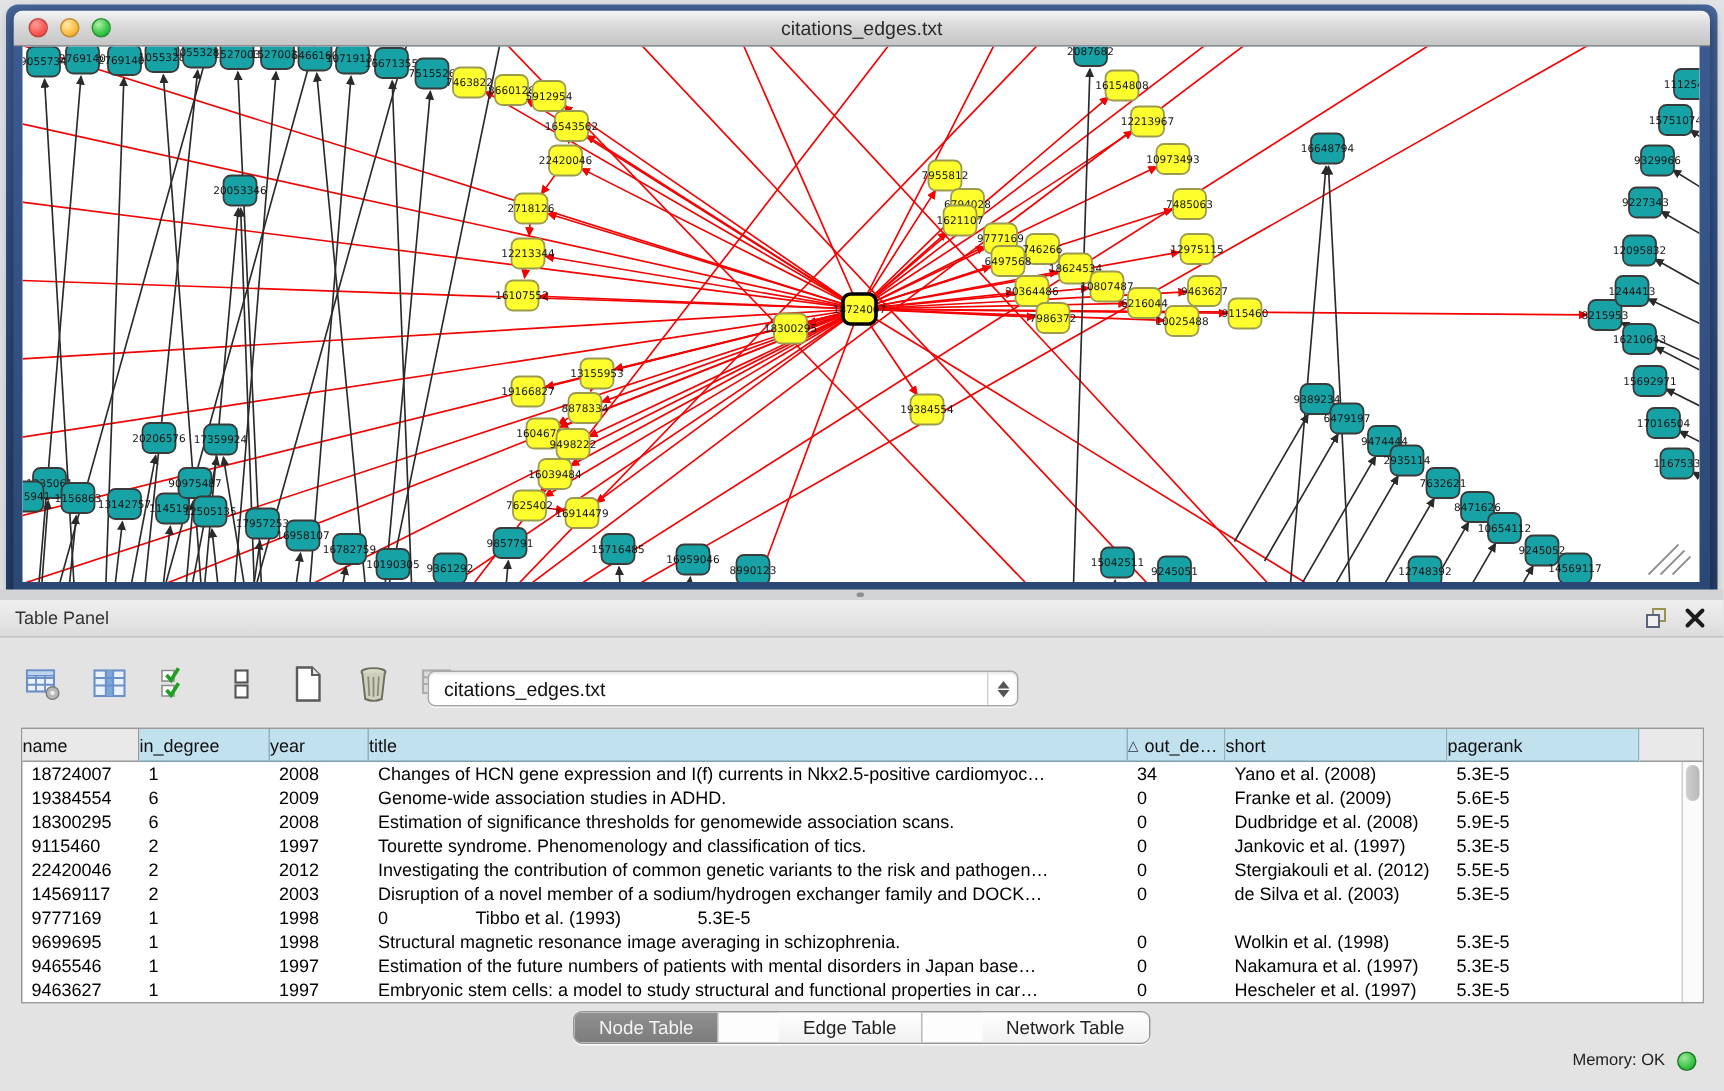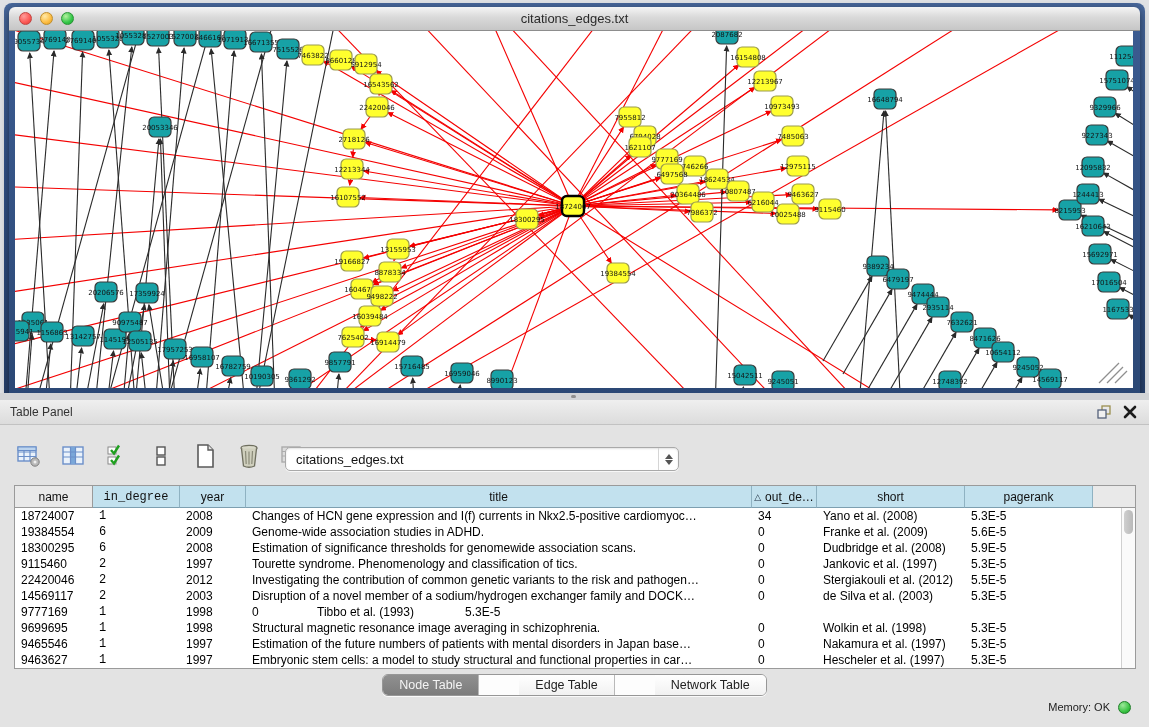--- a/index.html
+++ b/index.html
@@ -49,29 +49,29 @@
            display:flex; align-items:center; font-size:13px; color:#111; }
   .combo-text { margin-left:10px; flex:1; white-space:nowrap; overflow:hidden; }
   .combo-arrows { width:20px; height:100%; border-left:1px solid #d5d5d5; display:flex; flex-direction:column;
                   align-items:center; justify-content:center; gap:1px; }
   .combo-arrows .up { width:0; height:0; border-left:4px solid transparent; border-right:4px solid transparent; border-bottom:5px solid #555; }
   .combo-arrows .dn { width:0; height:0; border-left:4px solid transparent; border-right:4px solid transparent; border-top:5px solid #555; }
 
   
   .tbl { position:absolute; left:14px; top:85px; width:1122px; height:184px; background:#fff; border:1px solid #9a9a9a; }
   .tbl-head { display:flex; height:22px; }
-  .th { font-size:12px; color:#111; display:flex; align-items:center; justify-content:center;
+  .th { font-size:12px; color:#111; display:flex; align-items:center; 
         background:#c2e1ee; border-right:1px solid #8fb2c2; border-bottom:1px solid #7d9fb0; overflow:hidden; white-space:nowrap; }
   .th.gray { background:#e9e9e9; border-right:1px solid #9a9a9a; border-bottom:1px solid #9a9a9a; }
   .th.filler { background:#e9e9e9; border-right:none; border-bottom:1px solid #9a9a9a; }
   .sort-tri { font-size:9px; margin-right:4px; color:#234; }
   .tbl-body { position:absolute; left:0; top:22px; right:14px; bottom:0; overflow:hidden; }
   .tr { display:flex; height:16px; line-height:16px; font-size:12px; color:#000; }
   .td { padding-left:6px; white-space:nowrap; overflow:hidden; }
-  .c0{width:78px;} .c1{width:87px;font-family:Liberation Mono, monospace;} .c2{width:66px;} .c3{width:506px;} .c4{width:65px;} .c5{width:148px;} .c6{width:128px;} .c7{flex:1;}
+  .c0{width:78px;} .c1{width:87px;} .c2{width:66px;} .c3{width:506px;} .c4{width:65px;} .c5{width:148px;} .c6{width:128px;} .c7{flex:1;}
   .vscroll { position:absolute; right:0; top:22px; width:14px; bottom:0; background:#fafafa; border-left:1px solid #d0d0d0; }
   .vthumb { position:absolute; left:2px; top:2px; width:9px; height:24px; background:linear-gradient(90deg,#cfcfcf,#b9b9b9); border-radius:5px; }
 
   
   .tabs { position:absolute; left:0; top:274px; width:100%; display:flex; justify-content:center; }
   .seg { display:flex; border:1px solid #979797; border-radius:6px; overflow:hidden; background:#fdfdfd; box-shadow:0 1px 0 rgba(255,255,255,.8);gap:40px; }
   .seg-item { font-size:12.5px; color:#222; padding:3px 16px; border-right:1px solid #b9b9b9; background:linear-gradient(180deg,#ffffff,#f1f1f1); }
   .seg-item:last-child { border-right:none; }
   .seg-item.active { background:linear-gradient(180deg,#909090,#7c7c7c); color:#f4f4f4; }
 

